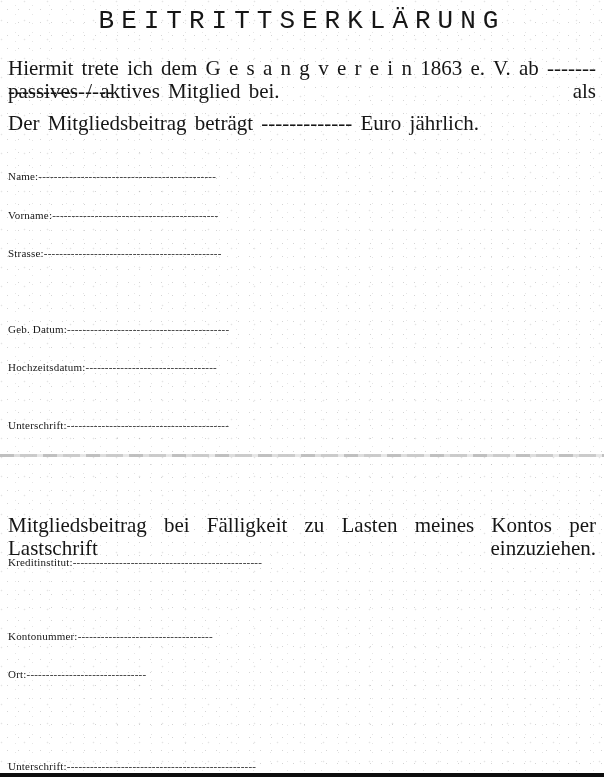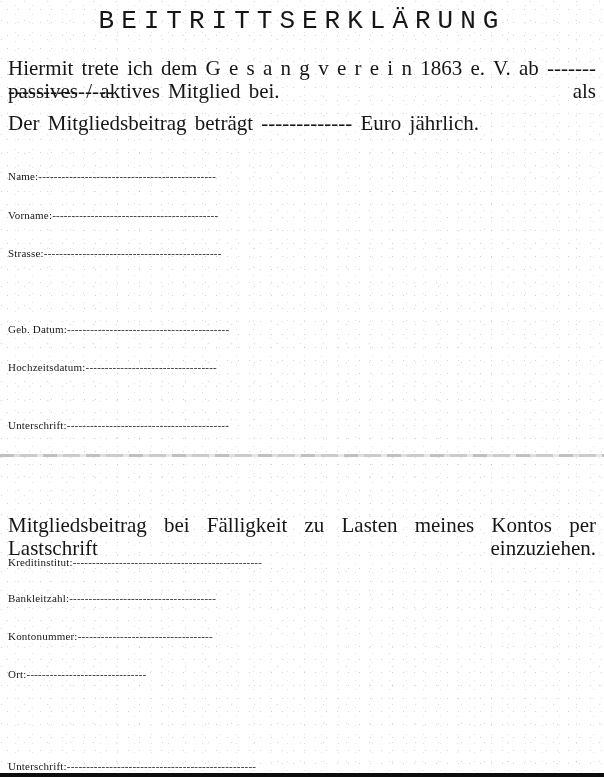--- a/index.html
+++ b/index.html
@@ -82,21 +82,20 @@
   <div class="fline" style="top:359px"><span>Hochzeitsdatum:</span><span>----------------------------------</span></div>
 
   <div class="fline" style="top:417px"><span>Unterschrift:</span><span>------------------------------------------</span></div>
 
   <div class="divider"></div>
 
   <div class="para stretch" style="top:514px">Mitgliedsbeitrag bei Fälligkeit zu Lasten meines Kontos per Lastschrift einzuziehen.</div>
 
   <div class="fline" style="top:554px"><span>Kreditinstitut:</span><span>-------------------------------------------------</span></div>
 
-  <div class="fline" style="top:590px"><span>Bankleitzahl:</span><span>--------------------------------------</span></div>
 
   <div class="fline" style="top:628px"><span>Kontonummer:</span><span>-----------------------------------</span></div>
 
   <div class="fline" style="top:666px"><span>Ort:</span><span>-------------------------------</span></div>
 
 
   <div class="fline" style="top:758px"><span>Unterschrift:</span><span>-------------------------------------------------</span></div>
 
   <div class="bottom-edge"></div>
 

